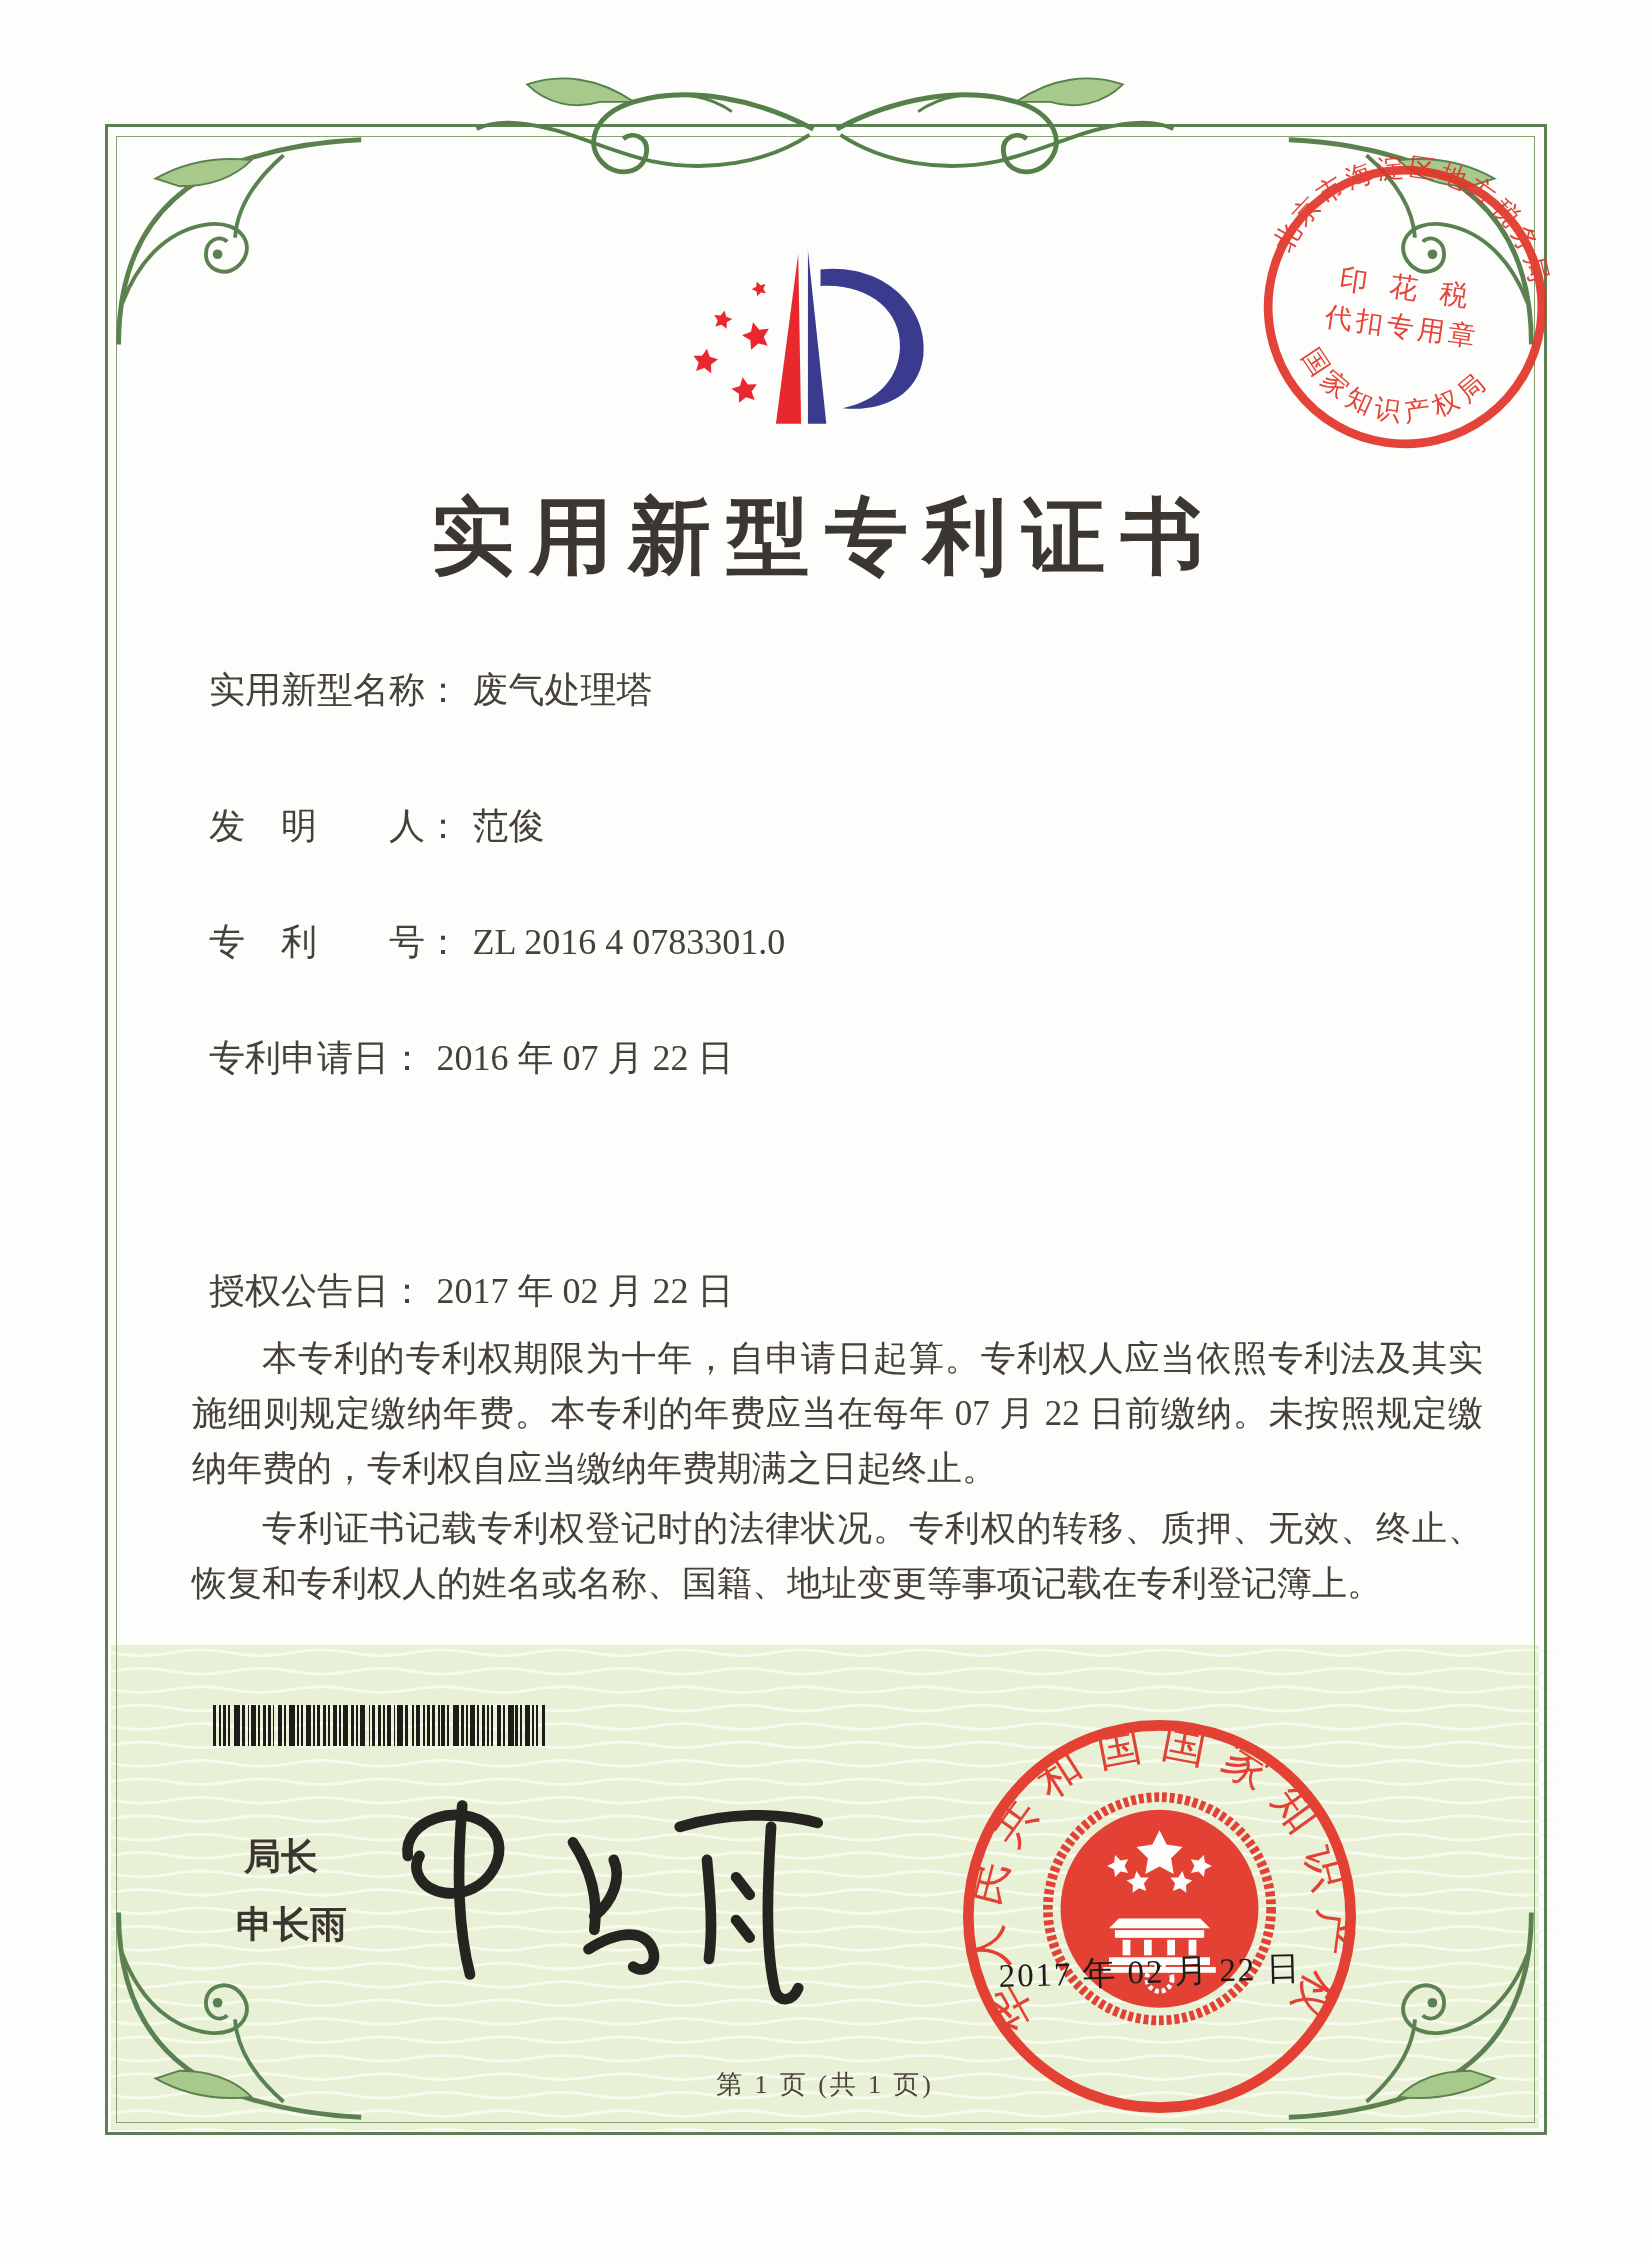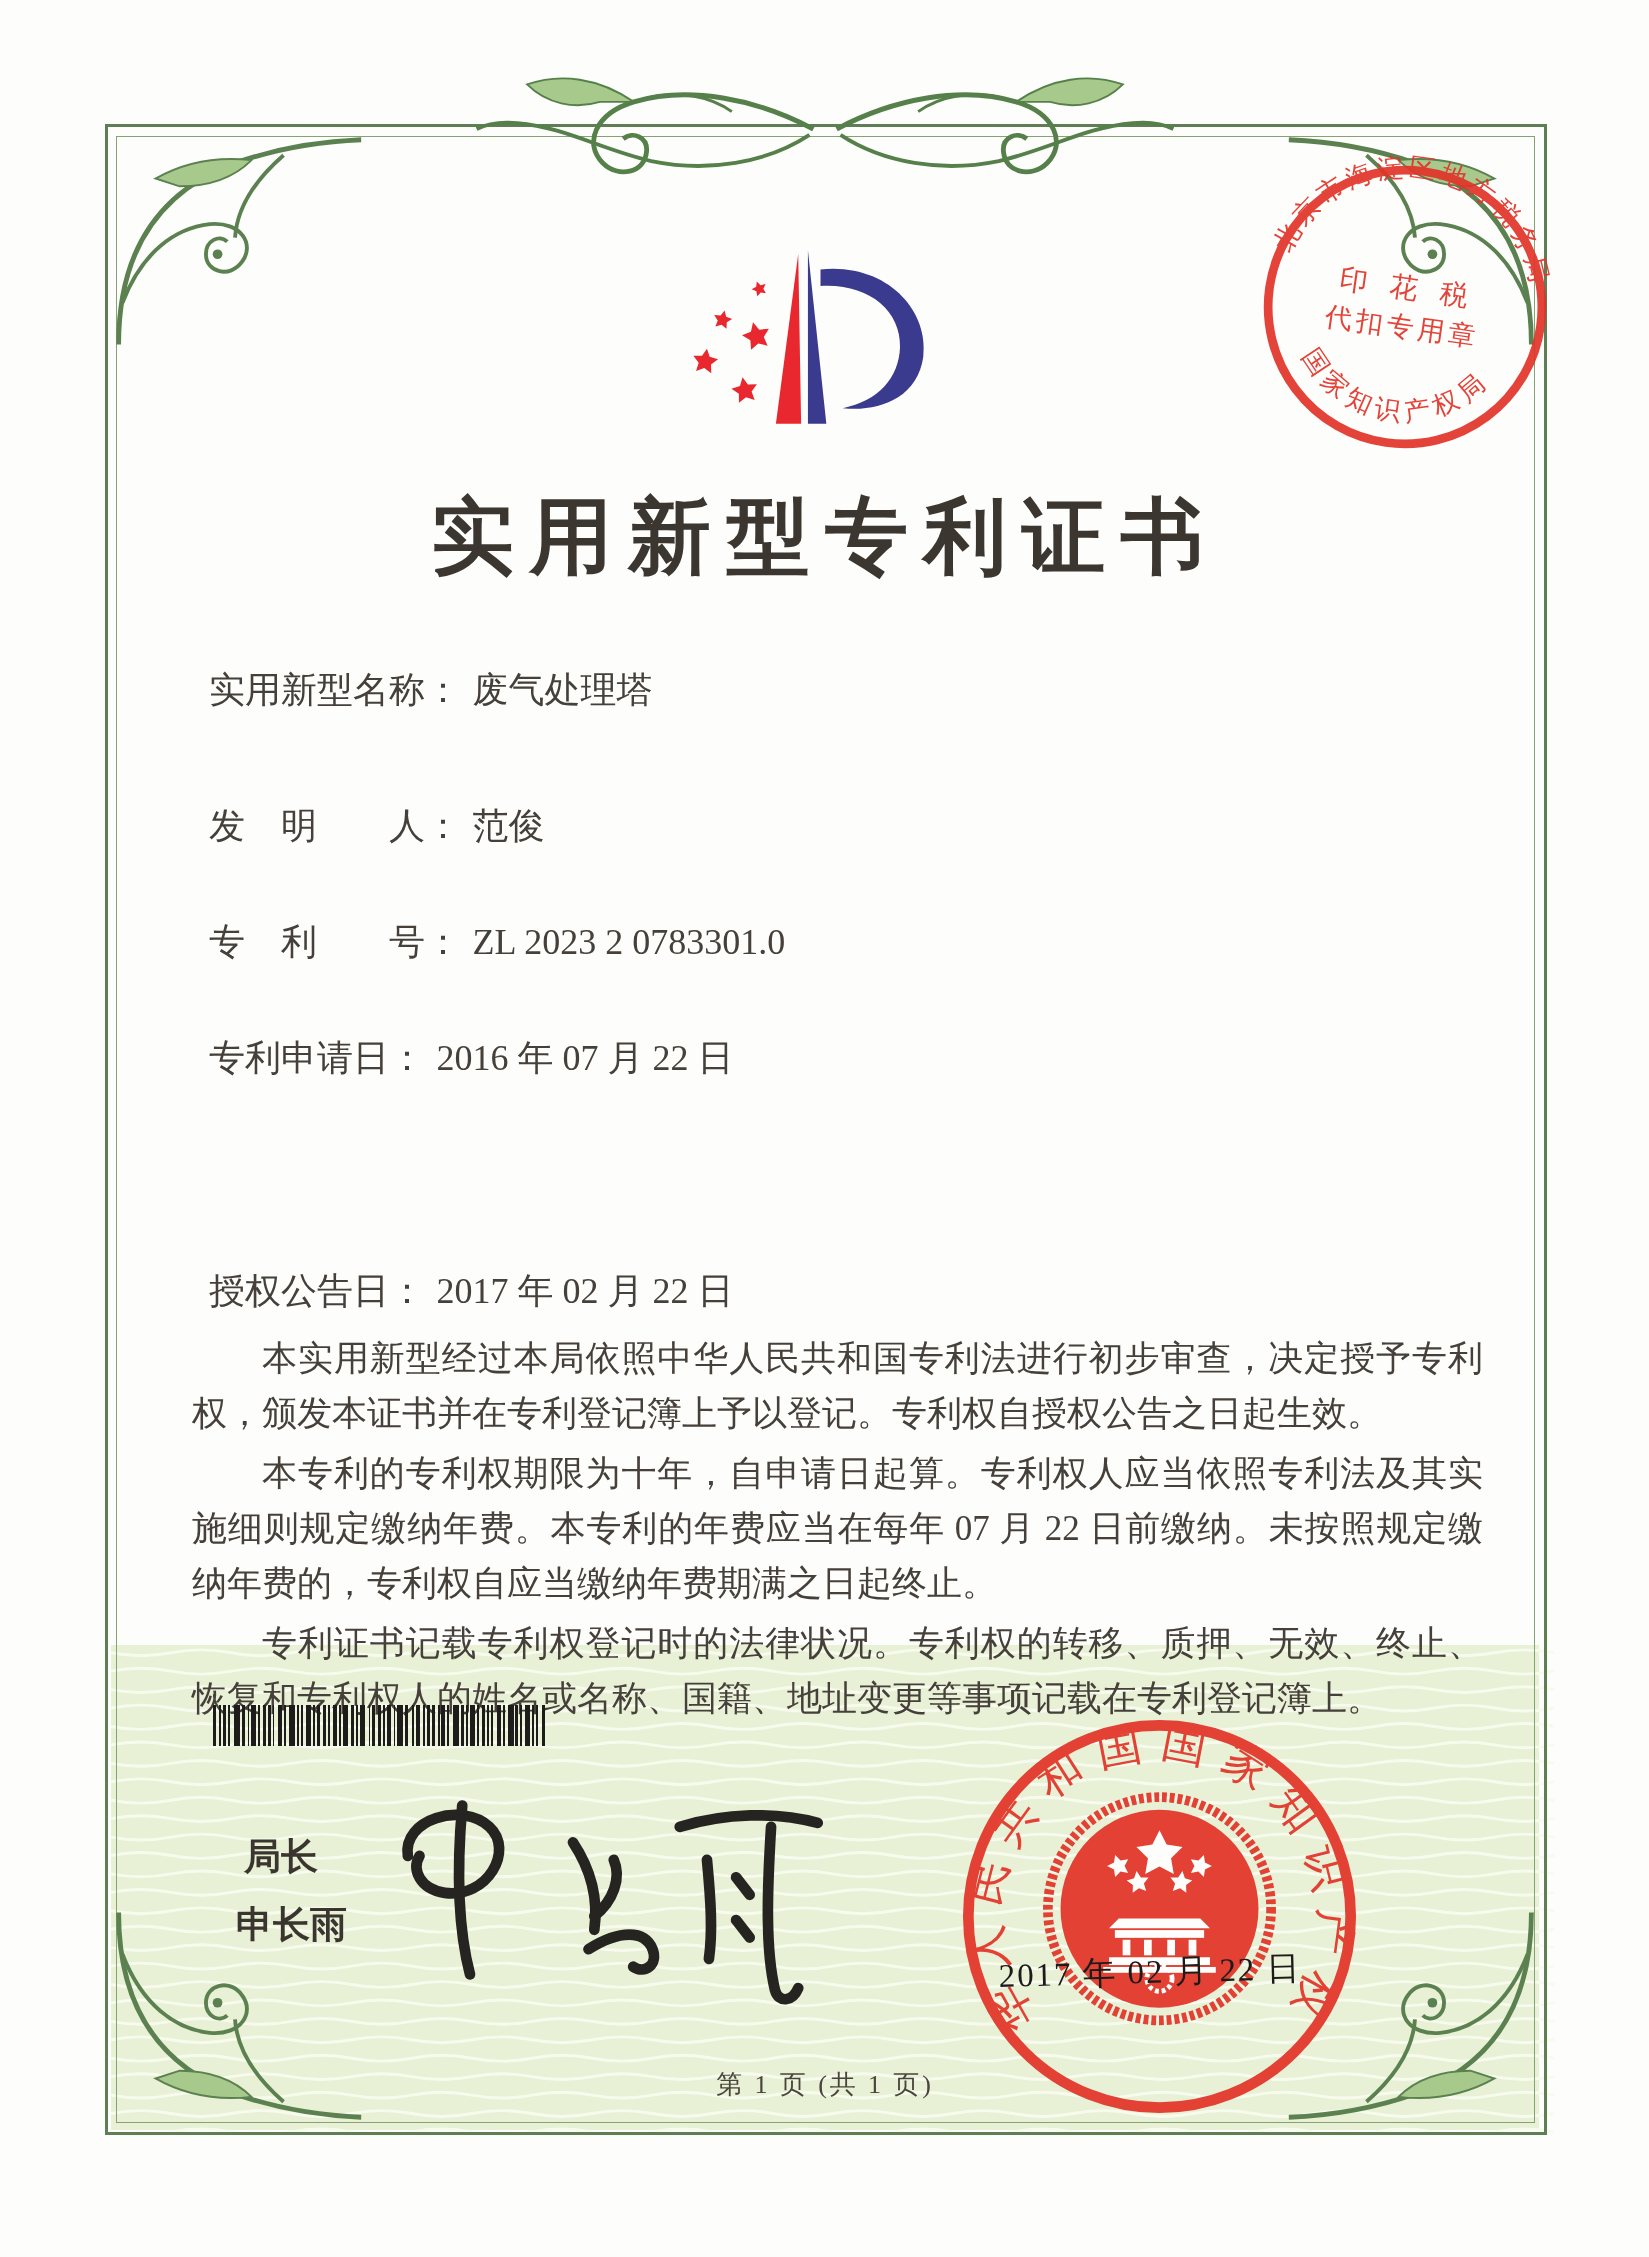--- a/index.html
+++ b/index.html
@@ -149,31 +149,30 @@
 
   <div class="title">实用新型专利证书</div>
 
   <div class="field f2">
     <span>发　明　　人</span><span class="sep">：</span><span>范俊</span>
   </div>
   <div class="field f1">
     <span>实用新型名称</span><span class="sep">：</span><span>废气处理塔</span>
   </div>
   <div class="field f3">
-    <span>专　利　　号</span><span class="sep">：</span><span>ZL 2023 2 0783301.0</span>
+    <span>专　利　　号</span><span class="sep">：</span><span>ZL 2016 4 0783301.0</span>
   </div>
   <div class="field f4">
     <span>专利申请日</span><span class="sep">：</span><span>2016 年 07 月 22 日</span>
   </div>
   <div class="field f6">
     <span>授权公告日</span><span class="sep">：</span><span>2017 年 02 月 22 日</span>
   </div>
 
   <div class="paras">
-    <p>本实用新型经过本局依照中华人民共和国专利法进行初步审查，决定授予专利权，颁发本证书并在专利登记簿上予以登记。专利权自授权公告之日起生效。</p>
     <p>本专利的专利权期限为十年，自申请日起算。专利权人应当依照专利法及其实施细则规定缴纳年费。本专利的年费应当在每年 07 月 22 日前缴纳。未按照规定缴纳年费的，专利权自应当缴纳年费期满之日起终止。</p>
     <p>专利证书记载专利权登记时的法律状况。专利权的转移、质押、无效、终止、恢复和专利权人的姓名或名称、国籍、地址变更等事项记载在专利登记簿上。</p>
   </div>
 
   <div class="barcode">
       <span style="width: 2.9px; margin-right: 2.9px;"></span>
       <span style="width: 1.9px; margin-right: 1.9px;"></span>
       <span style="width: 3.9px; margin-right: 1.9px;"></span>
       <span style="width: 1.9px; margin-right: 3.9px;"></span>
       <span style="width: 5.8px; margin-right: 1.9px;"></span>

